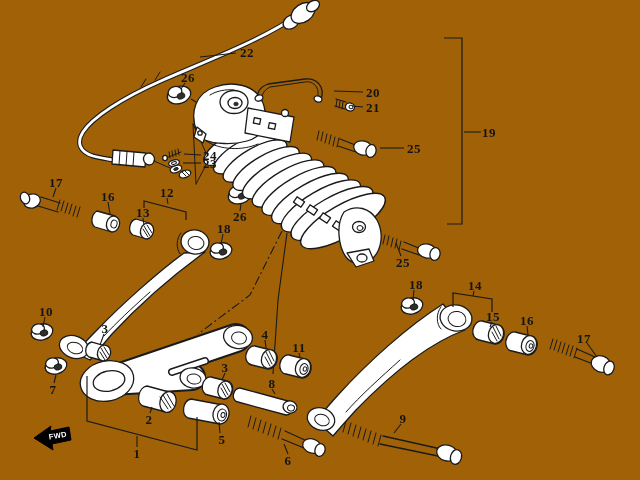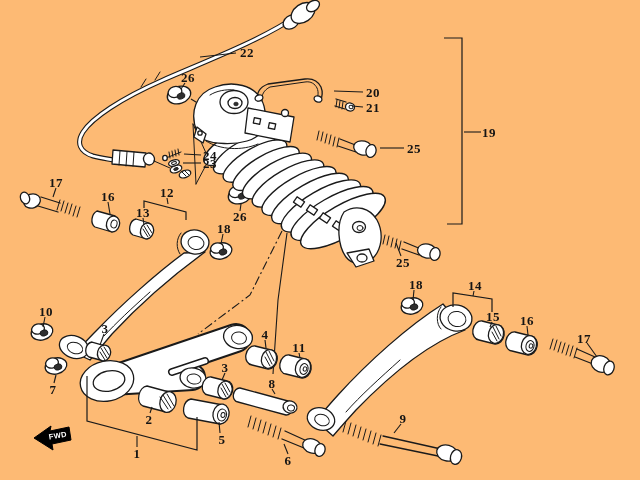--- a/index.html
+++ b/index.html
@@ -1,16 +1,16 @@
 <!DOCTYPE html>
 <html><head>
 <meta charset="utf-8">
 <style>
   html,body { margin:0; padding:0; background:#ffffff; }
-  .stage { position:relative; width:640px; height:480px; background:#fdba74; overflow:hidden; }
+  .stage { position:relative; width:640px; height:480px; background:#a16207; overflow:hidden; }
   svg { display:block; }
   .ln   { stroke:#1a1a1a; fill:none; stroke-width:1.3; stroke-linecap:round; stroke-linejoin:round; }
   .thin { stroke:#1a1a1a; fill:none; stroke-width:1; stroke-linecap:round; }
   .wfill{ fill:#ffffff; stroke:#1a1a1a; stroke-width:1.3; stroke-linejoin:round; }
   .coil { fill:#ffffff; stroke:#1a1a1a; stroke-width:1.4; }
   .dark { fill:#2e2e2e; stroke:#1a1a1a; stroke-width:0.8; }
   .bar-b{ stroke:#1a1a1a; stroke-linecap:round; }
   .bar-w{ stroke:#ffffff; stroke-linecap:round; }
   .callout-text { font-family:"Liberation Serif", serif; font-weight:700; font-size:13px; letter-spacing:0.5px; fill:#141414; }
   .fwd-text { font-family:"Liberation Sans", sans-serif; font-weight:700; font-size:7.5px; letter-spacing:0.4px; fill:#ffffff; }

